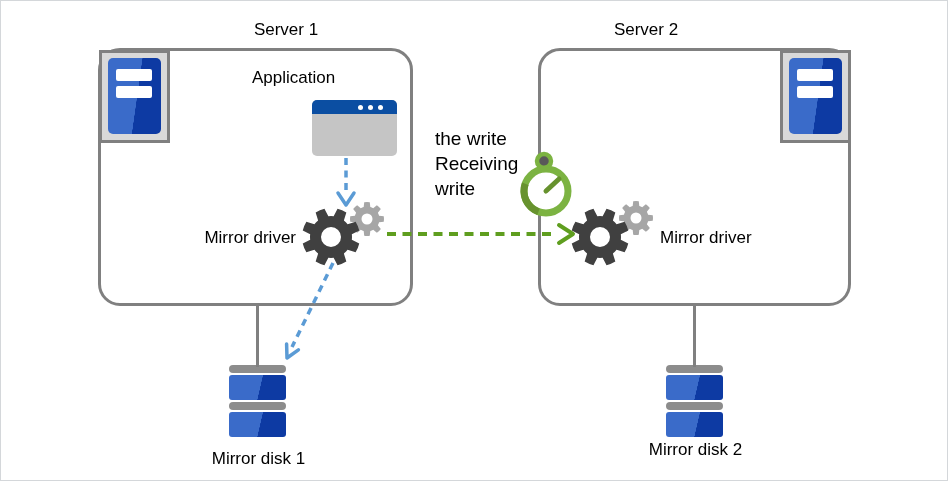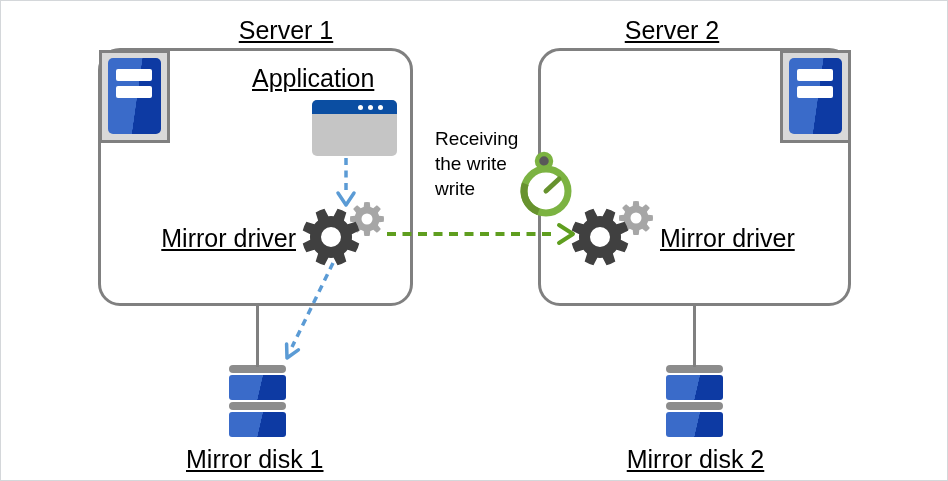--- a/index.html
+++ b/index.html
@@ -1,28 +1,28 @@
 <!DOCTYPE html>
 <html style="--text: #000000; --box-border: #808080; --icon-bg-gray: #d9d9d9; --arrow-blue: #5b9bd5; --arrow-green: #5f9e1f; --gear-dark: #404040; --gear-light: #a6a6a6; --stopwatch-green: #7cb342; --stopwatch-green-dark: #67922e; --app-titlebar-blue: #0b4ea2; --app-body-gray: #c5c5c5; --disk-blue-light: #3a6bc9; --disk-blue-dark: #0d3aa3; --disk-cap-gray: #8c8c8c;"><head>
 <meta charset="utf-8">
 <style>
   html,body{margin:0;padding:0;background:#fff;}
   .canvas{
     position:relative;width:948px;height:481px;background:#fff;
     border:1px solid #d4d7da;box-sizing:border-box;overflow:hidden;
     font-family:"Liberation Sans",sans-serif;color:var(--text,#000);
   }
-  .label{position:absolute;font-size:25px;line-height:22px;white-space:nowrap;text-decoration:underline;}
+  .label{position:absolute;font-size:17px;line-height:22px;white-space:nowrap;}
   .title1{left:210px;top:18px;width:150px;text-align:center;}
-  .title2{left:596px;top:18px;width:150px;text-align:center;}
+  .title2{left:570px;top:18px;width:150px;text-align:center;}
   .app-label{left:251px;top:66px;width:150px;text-align:left;}
   .md1{left:160px;top:226px;width:135px;text-align:right;}
   .md2{left:659px;top:226px;width:150px;text-align:left;}
-  .disk1-label{left:185px;top:447px;width:145px;}
-  .disk2-label{left:622px;top:447px;width:145px;text-align:center;}
+  .disk1-label{left:185px;top:447px;width:145px;text-align:center;}
+  .disk2-label{left:622px;top:438px;width:145px;text-align:center;}
   .annotation{position:absolute;left:434px;top:125px;font-size:19px;line-height:25px;}
 
   .box{position:absolute;border:3px solid var(--box-border,#808080);border-radius:22px;background:transparent;}
   .box1{left:97px;top:47px;width:309px;height:252px;}
   .box2{left:537px;top:47px;width:307px;height:252px;}
 
   .server-icon{position:absolute;width:65px;height:87px;border:3px solid var(--box-border,#808080);
     background:var(--icon-bg-gray,#d9d9d9);z-index:3;}
   .icon1{left:98px;top:49px;}
   .icon2{left:779px;top:49px;}
@@ -88,22 +88,22 @@
       <span class="dot d1"></span>
       <span class="dot d2"></span>
       <span class="dot d3"></span>
     </div>
   </div>
 
   <div class="label md1">Mirror driver</div>
   <div class="label md2">Mirror driver</div>
 
   <div class="annotation">
+    <div>the write</div>
     <div>Receiving</div>
-    <div>the write</div>
     <div>write</div>
   </div>
 
   <div class="disk disk1">
     <div class="cap"></div>
     <div class="seg"></div>
     <div class="cap"></div>
     <div class="seg"></div>
   </div>
   <div class="disk disk2">

